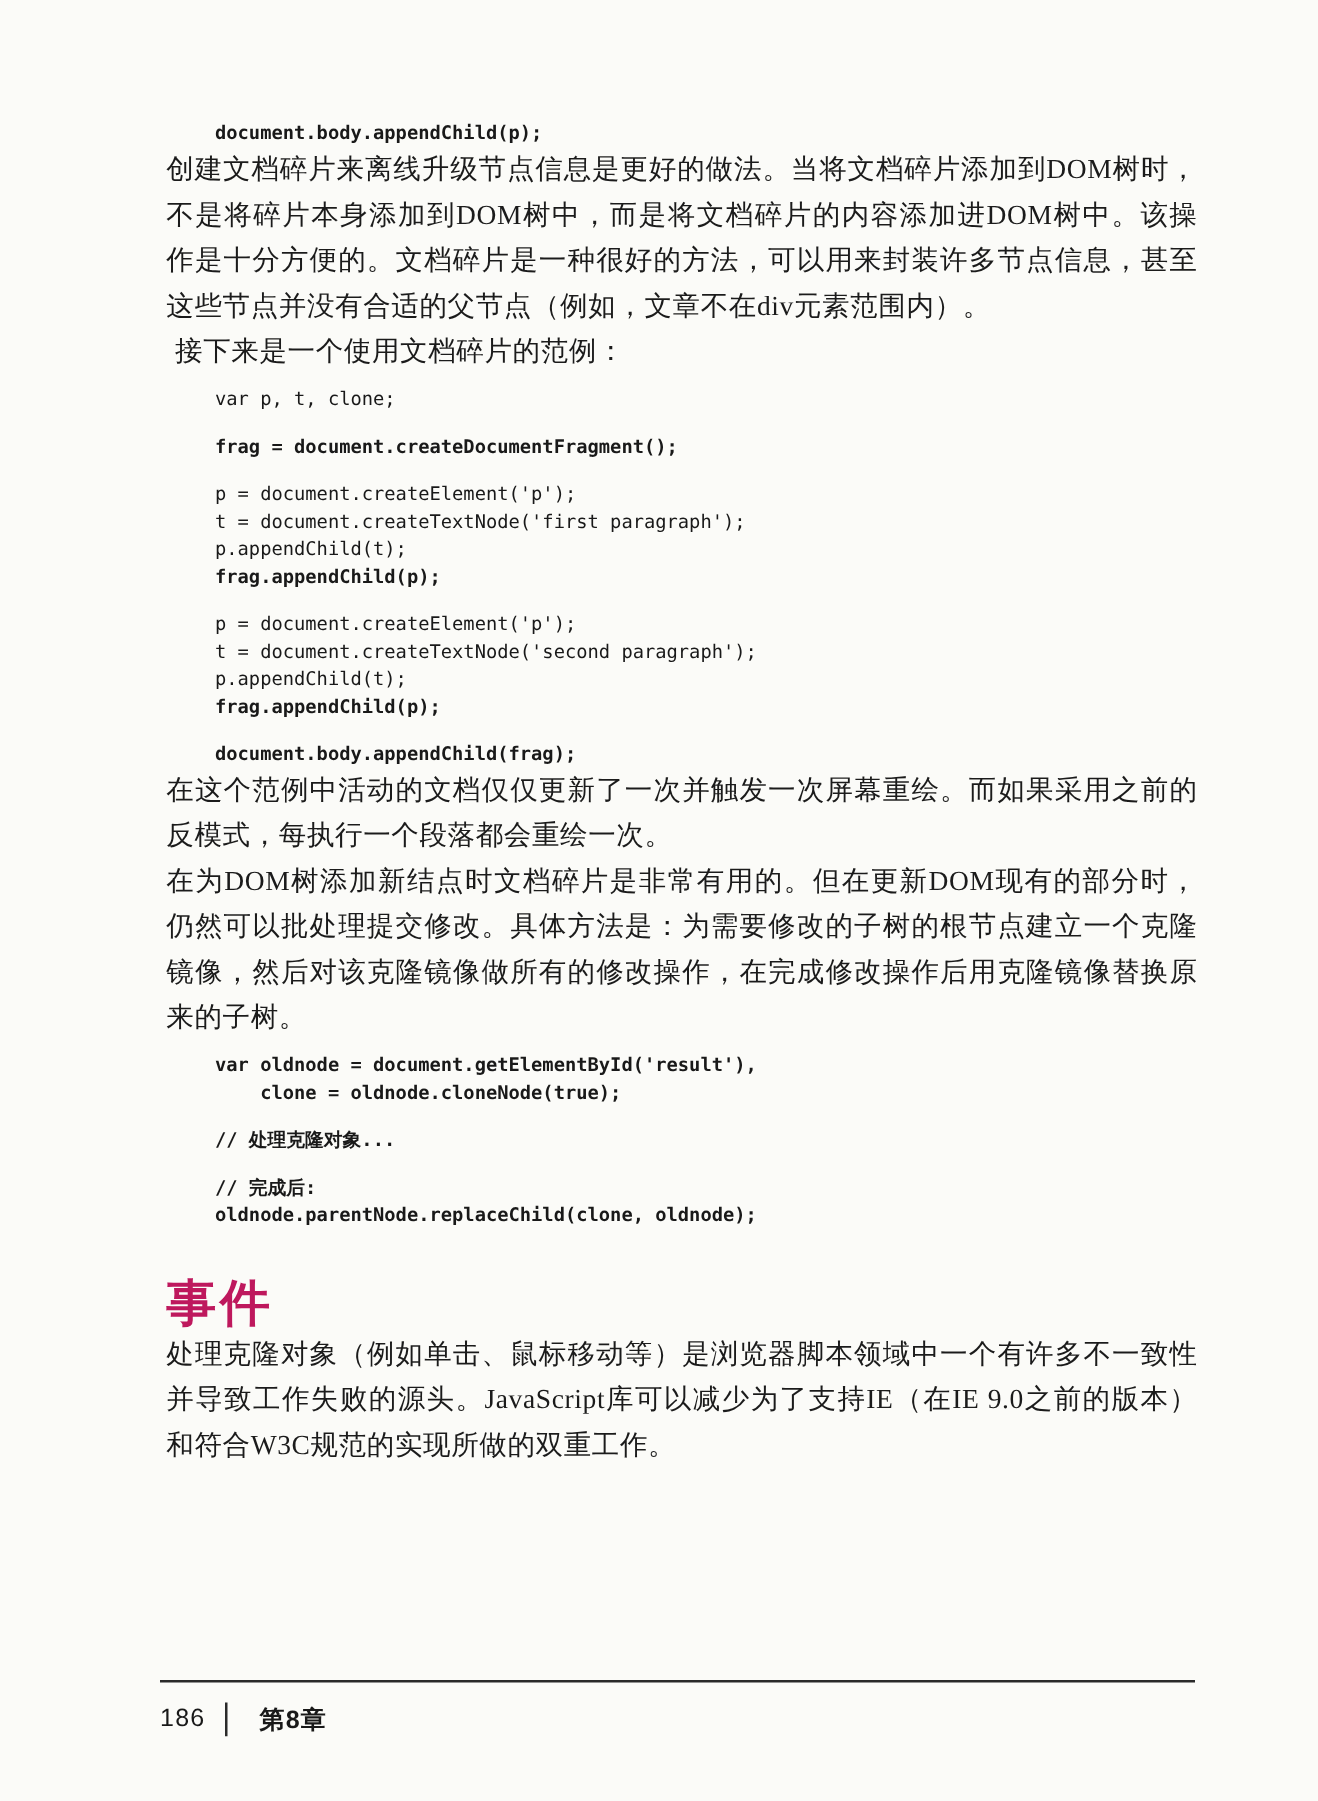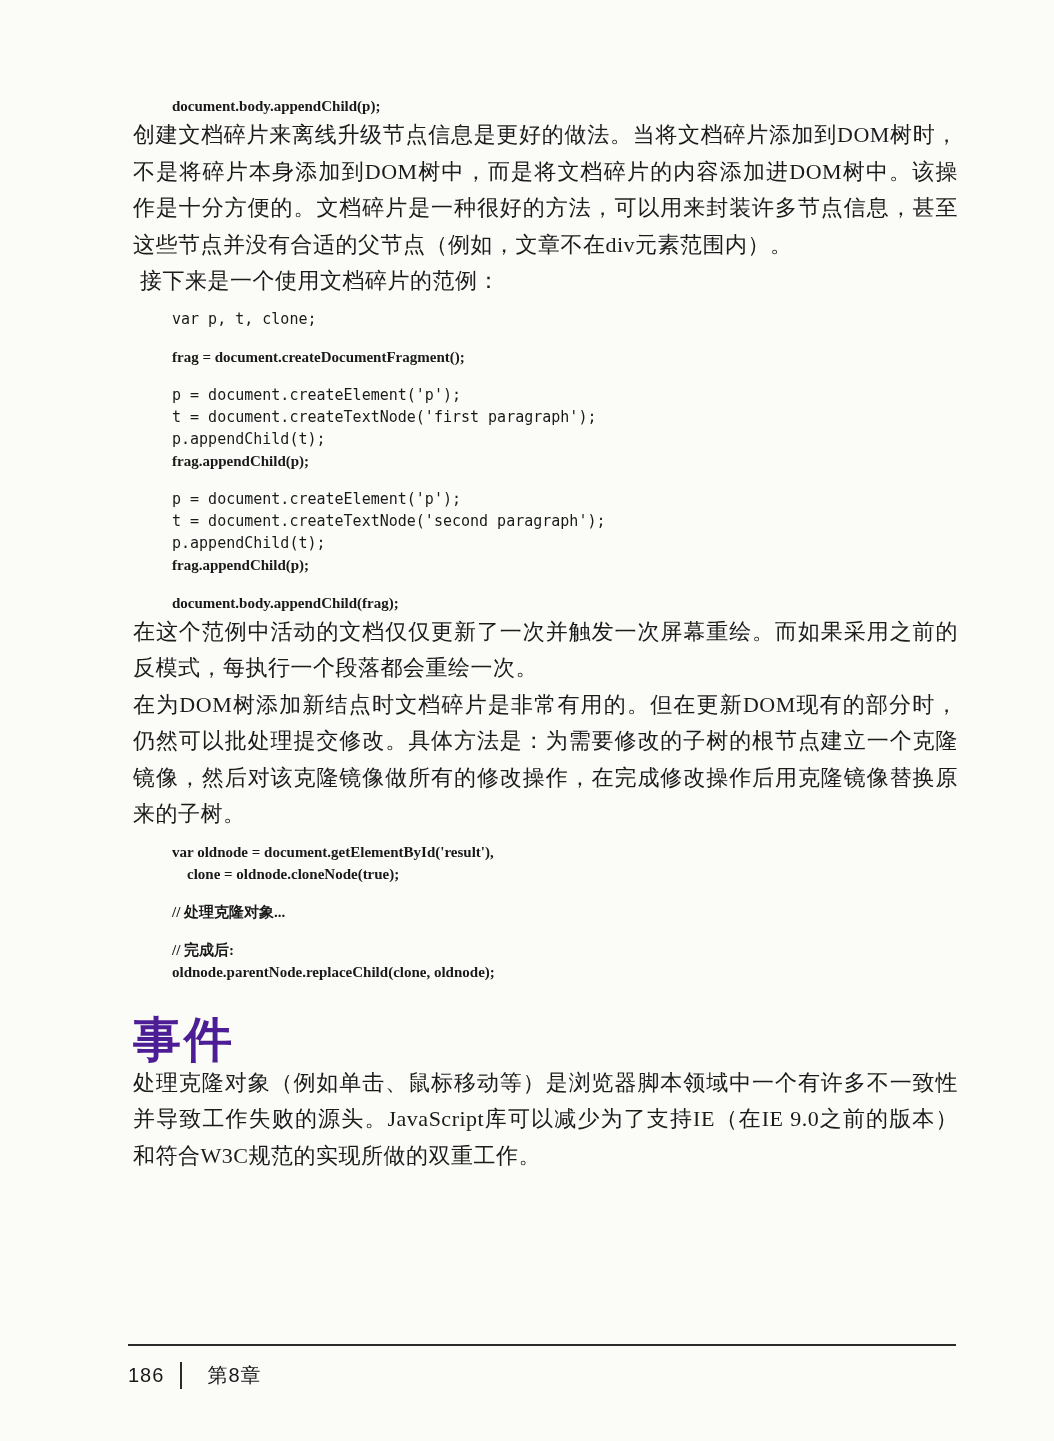--- a/index.html
+++ b/index.html
@@ -16,66 +16,66 @@
     left: 133px; top: 95px;
     width: 825px;
   }
   .codeline {
     font-family: "DejaVu Sans Mono", monospace;
     font-size: 15px;
     line-height: 22px;
     white-space: pre;
     color: #191919;
   }
-  .b { font-weight: bold; font-family: Liberation Serif, serif; }
+  .b { font-weight: bold; }
   .code-block { margin-left: 39px; }
   .cgroup { margin-bottom: 16px; }
   .cgroup.last { margin-bottom: 0; }
   p.zh {
     font-size: 22px;
     line-height: 36.5px;
     text-align: justify;
     margin: 0;
     letter-spacing: 0.5px;
   }
   p.lead { text-indent: 7px; }
   .mt8  { margin-top: 8px; }
   .mt22 { margin-top: 22px; }
   .mt24 { margin-top: 24px; }
   .mt26 { margin-top: 26px; }
   .mt32 { margin-top: 32px; }
   h1.heading {
-    font-family: Liberation Mono, monospace;
+    font-family: Liberation Sans, sans-serif;
     font-weight: bold;
-    font-size: 48px;
+    font-size: 40px;
     line-height: 44px;
     margin: 38px 0 0 0;
     letter-spacing: 3px;
-    color: #4c1d95;
+    color: #be185d;
   }
   .footer {
     position: absolute;
     left: 128px; top: 1344px;
     width: 828px;
     border-top: 2.5px solid #2a2a2a;
     padding-top: 16px;
     display: flex;
     align-items: center;
     font-family: "Liberation Sans", sans-serif;
     font-size: 20px;
     color: #191919;
   }
   .footer .pageno { min-width: 44px; letter-spacing: 1px; }
   .footer .vbar {
     display: inline-block;
     width: 1.5px; height: 27px;
     background: #2a2a2a;
     margin: 0 26px 0 8px;
   }
-  .footer .chapter { font-weight: normal; letter-spacing: 1px; }
+  .footer .chapter { font-weight: bold; letter-spacing: 1px; }
 </style>
 </head>
 <body>
 
 <div class="page">
 
   <div class="code-block">
     <div class="codeline b">document.body.appendChild(p);</div>
   </div>
 

